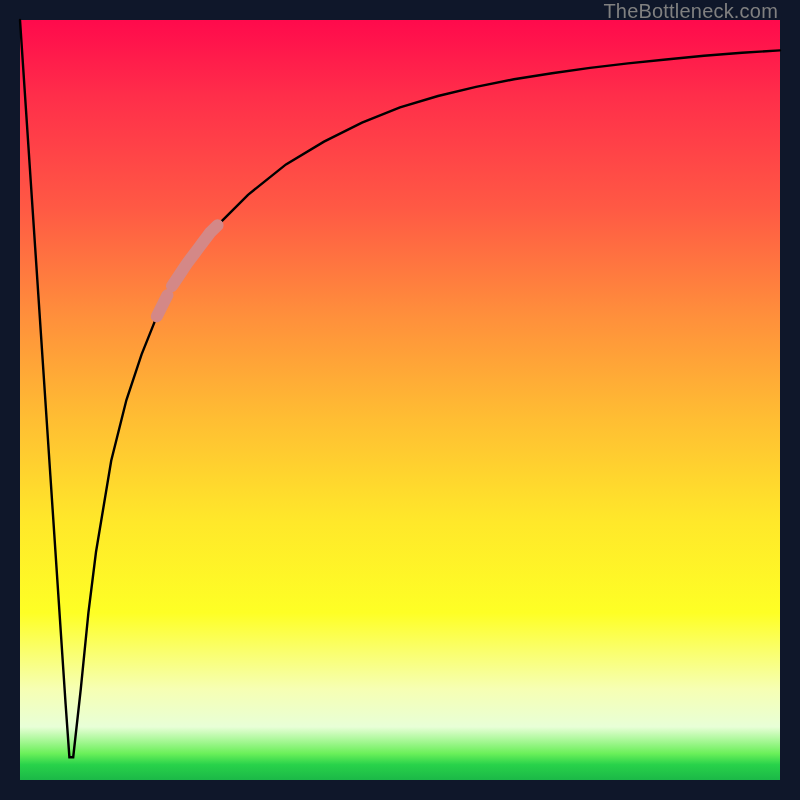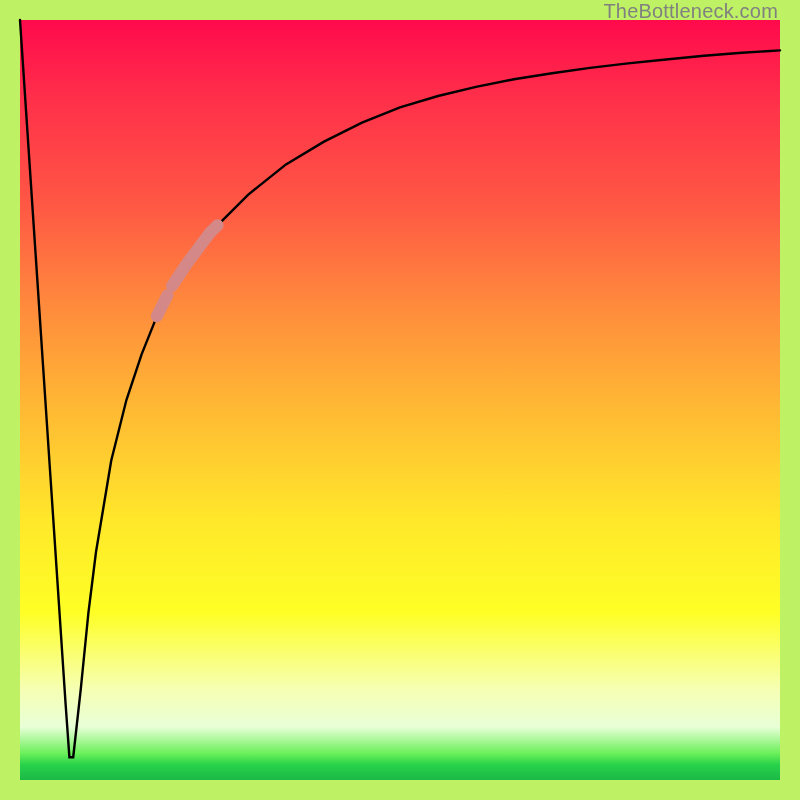--- a/index.html
+++ b/index.html
@@ -8,21 +8,21 @@
     width: 800px;
     height: 800px;
     overflow: hidden;
     background: #000;
     font-family: Arial, Helvetica, sans-serif;
   }
   .frame {
     position: relative;
     width: 800px;
     height: 800px;
-    background: #bef264;
+    background: #0f172a;
   }
   .plot-area {
     position: absolute;
     left: 20px;
     top: 20px;
     width: 760px;
     height: 760px;
     
     background: linear-gradient(
       to bottom,

